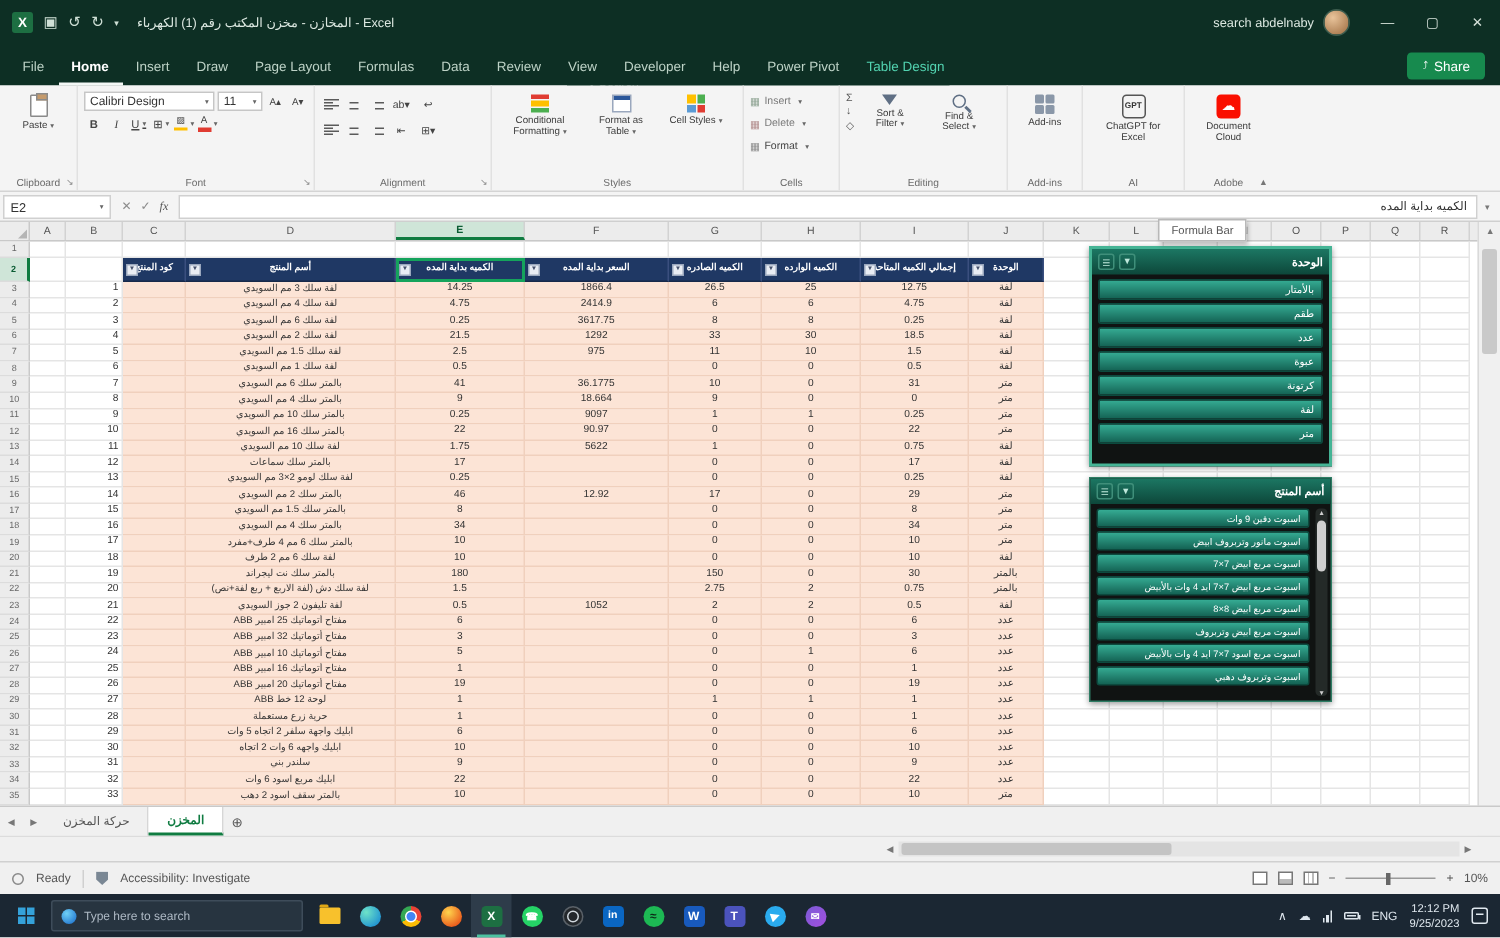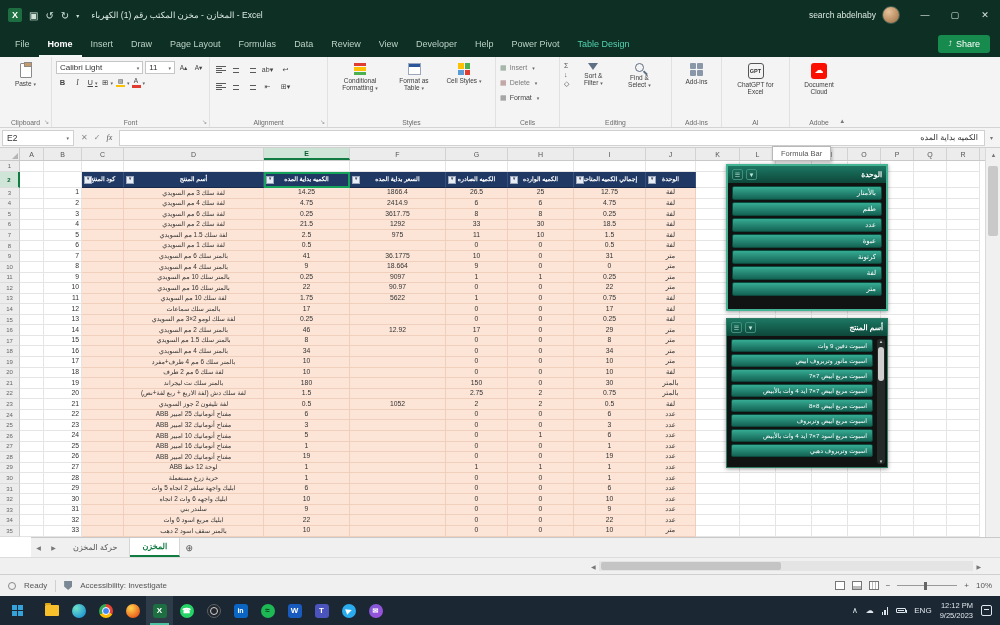--- a/index.html
+++ b/index.html
@@ -109,21 +109,21 @@
   
   .vscroll { position:absolute; top:148px; right:0; width:15px; height:409px; background:#f0f0f0; border-left:1px solid #d9d9d9; z-index:45; font-size:6px; color:#777; }
   .vscroll .thumb { position:absolute; top:18px; left:2px; width:10px; height:70px; background:#c9c9c9; border-radius:2px; }
   .vbtn { position:absolute; left:0; width:15px; height:14px; display:flex; align-items:center; justify-content:center; }
   .hscrollrow { position:absolute; top:557px; left:0; right:0; height:17px; background:#f0f0f0; border-top:1px solid #dcdcdc; z-index:46; }
   .hscroll { position:absolute; left:588px; right:16px; top:2px; height:12px; display:flex; align-items:center; font-size:6px; color:#777; }
   .htrack { flex:1; height:10px; background:#e4e4e4; position:relative; }
   .htrack .thumb { position:absolute; left:2px; top:1px; height:8px; width:180px; background:#c4c4c4; border-radius:2px; }
 
   
-  .tabsrow { position:absolute; top:537px; left:0; right:0; height:20px; background:#f0f0f0; border-top:1px solid #c9c9c9; display:flex; align-items:stretch; font-size:8px; color:#555; z-index:46;margin-left:31px; }
+  .tabsrow { position:absolute; top:537px; left:0; right:0; height:20px; background:#f0f0f0; border-top:1px solid #c9c9c9; display:flex; align-items:stretch; font-size:8px; color:#555; z-index:46; }
   .tabarrow { width:15px; display:flex; align-items:center; justify-content:center; font-size:6px; color:#777; }
   .stab { padding:0 12px; display:flex; align-items:center; border-right:1px solid #d6d6d6; direction:rtl; }
   .stab.active { background:#fff; color:#0f7b41; font-weight:bold; border-bottom:2px solid #107c41; }
   .newsheet { width:18px; display:flex; align-items:center; justify-content:center; font-size:9px; color:#555; }
 
   
   .statusbar { position:absolute; top:574px; left:0; right:0; height:22px; background:#f0f0f0; border-top:1px solid #d0d0d0; display:flex; align-items:center; font-size:8px; color:#555; padding:0 8px; gap:8px; z-index:46; }
   .rec { width:8px; height:8px; border:1px solid #888; border-radius:50%; }
   .sep { width:1px; height:12px; background:#d0d0d0; }
   .shield { width:8px; height:9px; background:#7a8794; clip-path:polygon(0 0,100% 0,100% 60%,50% 100%,0 60%); }
@@ -228,21 +228,21 @@
       <span class="clip-icon"></span>
       <span><span>Paste</span><span class="dd">▾</span></span>
     </div>
     <div class="rgroup-label">Clipboard</div>
     <span class="launcher">↘</span>
   </div>
 
   <div class="rgroup" style="width:158px">
     <div class="frow">
       <div class="sel" style="width:88px">
-          <span>Calibri Light</span>
+          <span>Calibri Design</span>
           <span class="dd">▾</span>
         </div>
       <div class="sel" style="width:30px">
           <span>11</span>
           <span class="dd">▾</span>
         </div>
       <span class="sbtn" style="font-size:6.5px">A▴</span>
       <span class="sbtn" style="font-size:6.5px">A▾</span>
     </div>
     <div class="frow">
@@ -1283,20 +1283,24 @@
 
 <div class="taskbar">
   <div class="startbtn">
     <span class="winlogo">
         <i></i>
         <i></i>
         <i></i>
         <i></i>
       </span>
   </div>
+  <div class="tsearch">
+    <span class="bingdot"></span>
+    <span>Type here to search</span>
+  </div>
   <div class="ticons">
     <span class="ticon">
         <span class="ic folder"></span>
       </span>
     <span class="ticon">
         <span class="ic circle edge"></span>
       </span>
     <span class="ticon">
         <span class="ic circle chrome"></span>
       </span>

